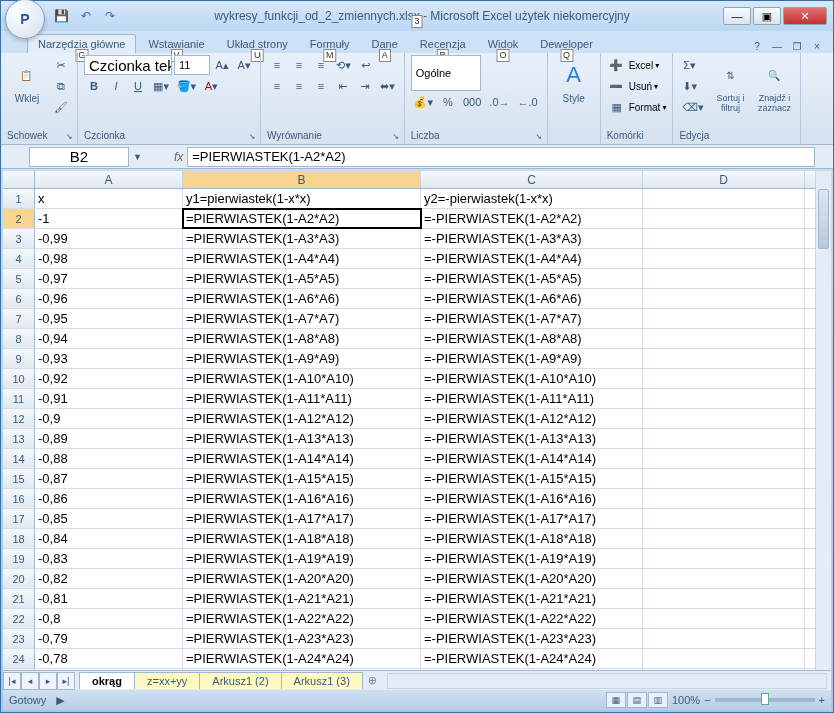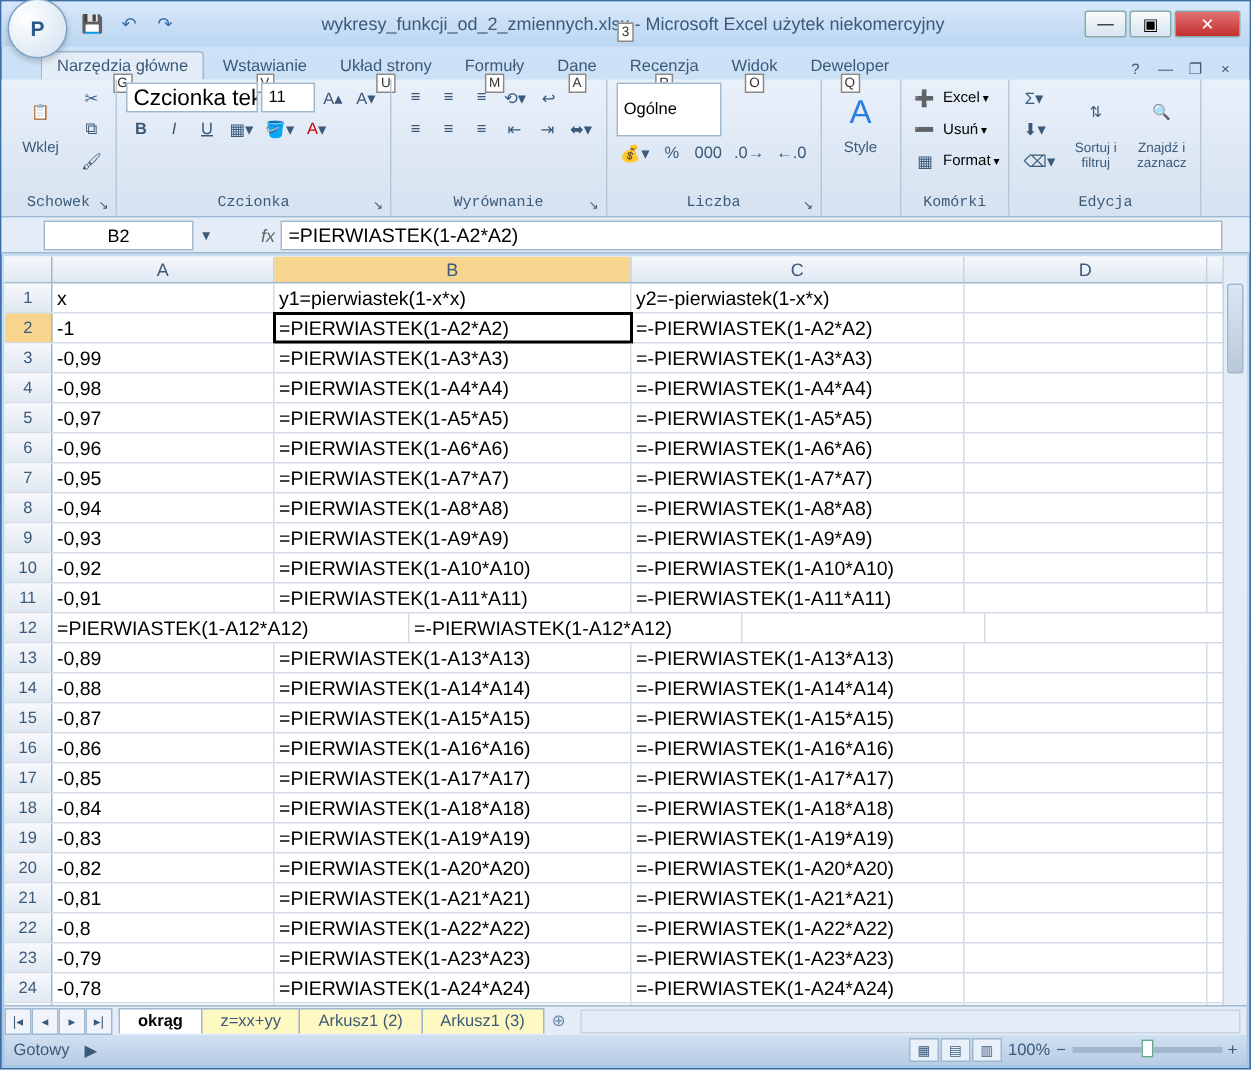--- a/index.html
+++ b/index.html
@@ -20,35 +20,35 @@
 .tabs { height: 22px; display: flex; align-items: flex-end; padding-left: 26px; gap: 2px; }
 .tab { padding: 3px 10px; font-size: 11px; color: #3b5a7a; border-radius: 3px 3px 0 0; position: relative; }
 .tab.active { background: #e4ecf7; border: 1px solid #9fb8cf; border-bottom: none; }
 .key-tip { position: absolute; top: 14px; left: 50%; transform: translateX(-50%); background: #fff; border: 1px solid #888; font-size: 9px; padding: 0 2px; color: #333; line-height: 11px; }
 .doc-win-ctrl { margin-left: auto; display: flex; gap: 4px; padding-right: 8px; align-items: center; }
 .doc-win-ctrl span { width: 16px; height: 14px; display: inline-flex; align-items: center; justify-content: center; font-size: 10px; color: #3b5a7a; }
 
 
 .ribbon { height: 92px; background: linear-gradient(#e8f0fa,#d6e2f0); border-bottom: 1px solid #9fb8cf; display: flex; }
 .group { border-right: 1px solid #b8c8da; padding: 2px 6px; display: flex; flex-direction: column; justify-content: space-between; position: relative; }
-.group-label { font-size: 10px; color: #3b5a7a; text-align: center; padding: 1px 0; font-family: Liberation Mono, monospace; }
+.group-label { font-size: 10px; color: #3b5a7a; text-align: left; padding: 1px 0; }
 .group-body { flex: 1; display: flex; align-items: flex-start; gap: 4px; }
 .big-btn { width: 40px; display: flex; flex-direction: column; align-items: center; gap: 2px; font-size: 10px; color: #3b5a7a; padding-top: 4px; }
 .big-btn .ico { width: 32px; height: 32px; display: flex; align-items: center; justify-content: center; }
 .small-btns { display: flex; flex-direction: column; gap: 1px; }
 .row { display: flex; gap: 2px; align-items: center; }
 .rb-btn { min-width: 20px; height: 20px; border: 1px solid transparent; border-radius: 2px; display: inline-flex; align-items: center; justify-content: center; font-size: 11px; color: #3b5a7a; padding: 0 2px; }
 .font-name { width: 88px; height: 20px; border: 1px solid #9fb8cf; background: #fff; font-size: 15px; padding: 0 4px; display: flex; align-items: center; overflow: hidden; white-space: nowrap; }
 .font-size { width: 36px; height: 20px; border: 1px solid #9fb8cf; background: #fff; font-size: 11px; padding: 0 4px; display: flex; align-items: center; }
 .combo { width: 70px; height: 36px; border: 1px solid #9fb8cf; background: #fff; font-size: 11px; padding: 0 4px; display: flex; align-items: center; }
 .launcher { position: absolute; right: 2px; bottom: 2px; width: 12px; height: 12px; font-size: 8px; color: #3b5a7a; display: flex; align-items: center; justify-content: center; }
 
 
 .fbar { height: 24px; background: #e4ecf7; border-bottom: 1px solid #9fb8cf; display: flex; align-items: center; }
-.name-box { width: 100px; height: 20px; background: #fff; border: 1px solid #9fb8cf; margin-left: 28px; font-size: 12px; text-align: center; line-height: 18px; }
+.name-box { width: 100px; height: 20px; background: #fff; border: 1px solid #9fb8cf; margin-left: 28px; font-size: 15px; text-align: center; line-height: 18px; }
 .fx-btns { display: flex; gap: 2px; margin: 0 4px; }
 .fx-label { font-style: italic; font-size: 12px; color: #666; margin-right: 4px; }
 .formula-input { flex: 1; height: 20px; background: #fff; border: 1px solid #9fb8cf; font-size: 13px; padding: 0 4px; line-height: 18px; margin-right: 18px; }
 
 
 .grid-wrap { position: absolute; top: 170px; bottom: 42px; left: 2px; right: 2px; background: #fff; overflow: hidden; display: flex; flex-direction: column; }
 .col-headers { display: flex; height: 18px; background: linear-gradient(#f6f8fb,#e0e8f2); border-bottom: 1px solid #9fb8cf; flex-shrink: 0; }
 .corner { width: 32px; border-right: 1px solid #9fb8cf; background: linear-gradient(#f6f8fb,#e0e8f2); }
 .ch { border-right: 1px solid #c8d4e2; text-align: center; font-size: 12px; color: #3b5a7a; line-height: 18px; }
 .ch.selcol { background: #f7d58f; }
@@ -355,20 +355,21 @@
         </div>
         <div class="g-row">
           <div class="rh">11</div>
           <div class="cell ca">-0,91</div>
           <div class="cell cb">=PIERWIASTEK(1-A11*A11)</div>
           <div class="cell cc">=-PIERWIASTEK(1-A11*A11)</div>
           <div class="cell cd"></div>
         </div>
         <div class="g-row">
           <div class="rh">12</div>
+          <div class="cell ca">-0,9</div>
           <div class="cell cb">=PIERWIASTEK(1-A12*A12)</div>
           <div class="cell cc">=-PIERWIASTEK(1-A12*A12)</div>
           <div class="cell cd"></div>
         </div>
         <div class="g-row">
           <div class="rh">13</div>
           <div class="cell ca">-0,89</div>
           <div class="cell cb">=PIERWIASTEK(1-A13*A13)</div>
           <div class="cell cc">=-PIERWIASTEK(1-A13*A13)</div>
           <div class="cell cd"></div>

